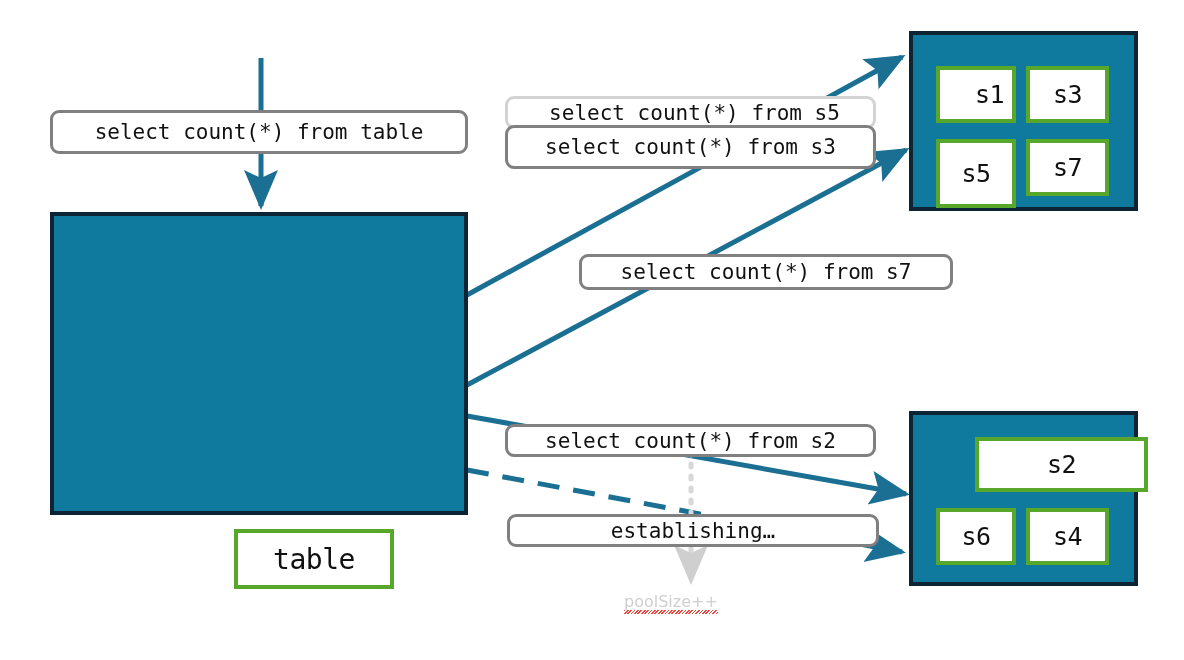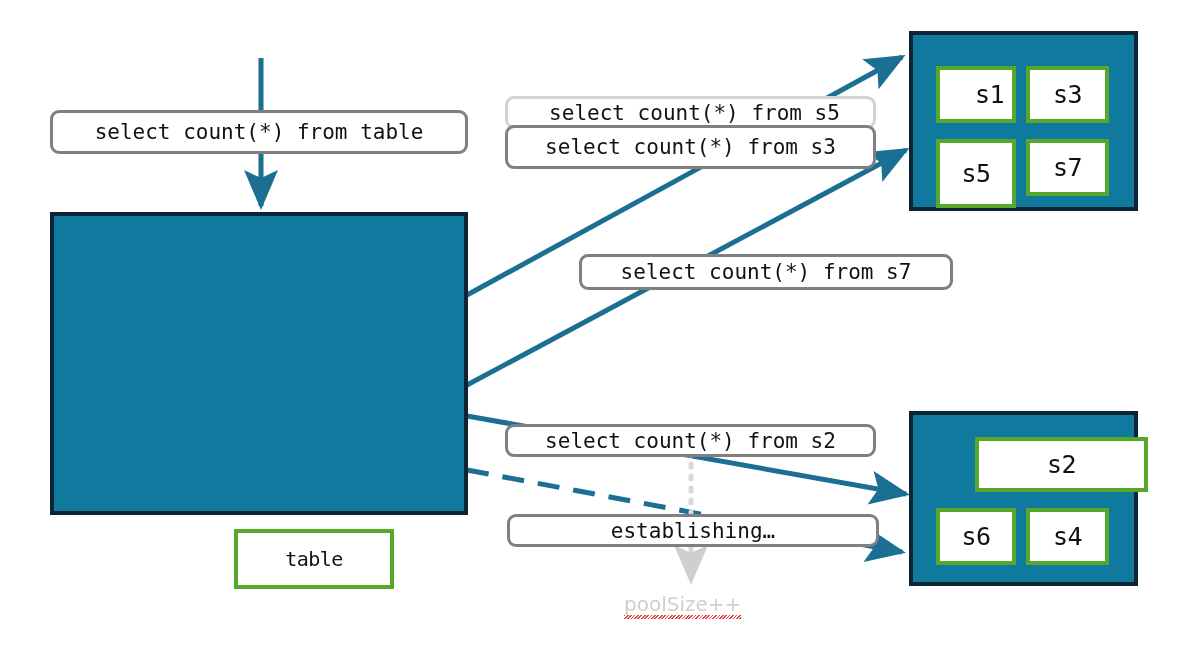--- a/index.html
+++ b/index.html
@@ -43,21 +43,21 @@
     box-sizing: border-box;
     display: flex;
     align-items: center;
     justify-content: center;
     font-family: "DejaVu Sans Mono", monospace;
     font-size: 25px;
     color: #101010;
     letter-spacing: -0.5px;
   }
   .sbox.big {
-    font-size: 20px;
+    font-size: 28px;
   }
   
   #table-box { left: 180px; top: 313px; width: 160px; height: 60px; }
 
   
   #box-s1 { left: 936px; top: 66px;  width: 80px; height: 57px; padding-left: 27px; }
   #box-s3 { left: 1026px; top: 66px; width: 83px; height: 57px; }
   #box-s5 { left: 936px; top: 139px; width: 80px; height: 69px; }
   #box-s7 { left: 1026px; top: 139px;width: 83px; height: 57px; align-items: center; }
 
@@ -90,21 +90,21 @@
   #q-s7     { left: 579px; top: 254px; width: 374px; height: 36px; }
   #q-s2     { left: 505px; top: 424px; width: 371px; height: 33px; }
   #q-est    { left: 507px; top: 514px; width: 372px; height: 33px; }
 
   
   #poolsize-note {
     position: absolute;
     left: 624px;
     top: 592px;
     font-family: "DejaVu Sans", sans-serif;
-    font-size: 20px;
+    font-size: 16px;
     color: #cfcfcf;
     white-space: nowrap;
   }
   #poolsize-note .squiggle {
     display: inline-block;
     position: relative;
   }
   #poolsize-note .squiggle::after {
     content: "";
     position: absolute;

